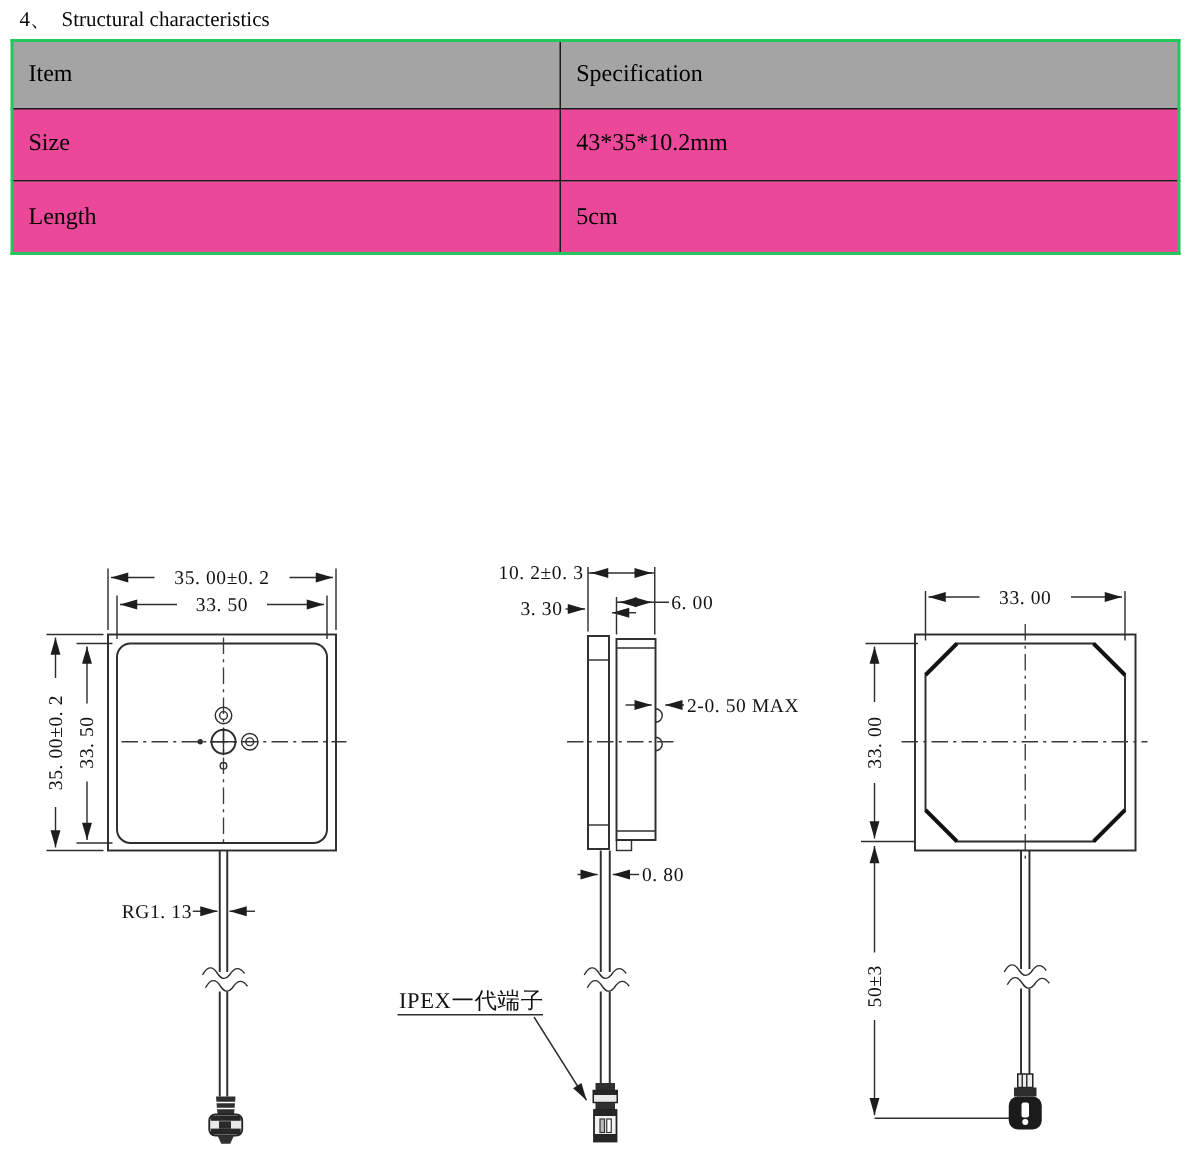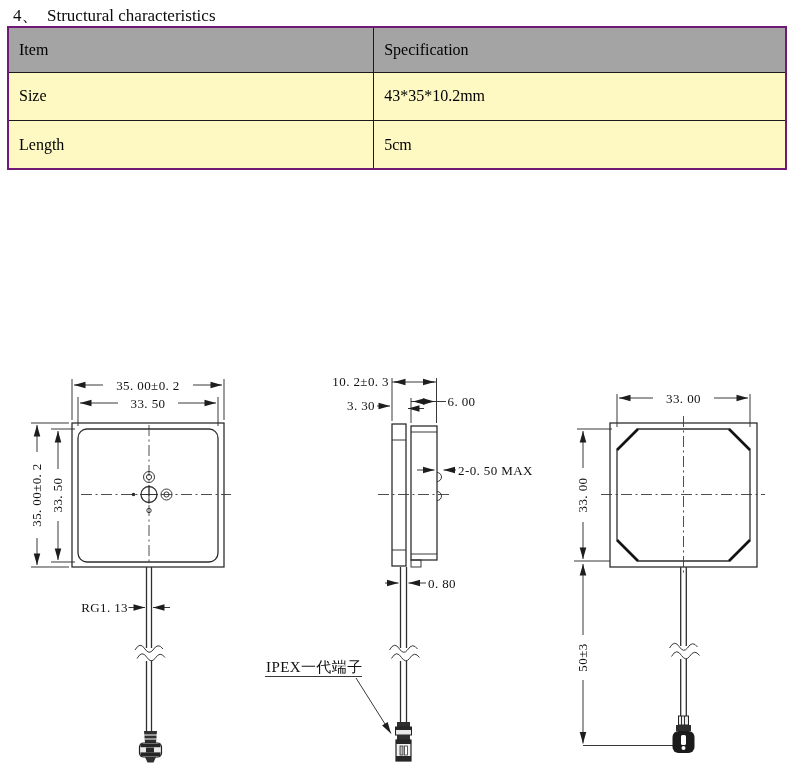--- a/index.html
+++ b/index.html
@@ -1,29 +1,29 @@
 <!DOCTYPE html>
 <html><head>
 <meta charset="utf-8">
 <style>
   html,body{margin:0;padding:0;background:#fff;}
   .page{position:relative;width:794px;height:776px;background:#ffffff;
         font-family:"Liberation Serif", serif;color:#000;overflow:hidden;}
-  .sec-title{position:absolute;font-size:17px;color:#0a0a0a;white-space:pre;}
+  .sec-title{position:absolute;font-size:14px;color:#0a0a0a;white-space:pre;}
   .t4{left:13px;top:4px;}
   .t5{left:13px;top:344px;}
   table.spec{position:absolute;left:7px;top:26px;width:780px;
              border-collapse:collapse;table-layout:fixed;font-size:16px;}
   table.spec td,table.spec th{border:1px solid #1a1a1a;padding:0 4px 0 10px;
              text-align:left;font-weight:normal;vertical-align:middle;}
-  table.spec{border:2px solid #701a75;}
+  table.spec{border:2px solid #22c55e;}
   tr.hdr{height:45px;}
   tr.hdr th{background:#a4a4a4;}
   tr.row{height:48.5px;}
-  tr.row td{background:#fef9c3;}
+  tr.row td{background:#ec4899;}
   col.c1{width:47%;} col.c2{width:53%;}
   svg.diag{position:absolute;left:0;top:368px;}
   svg text{font-family:"Liberation Serif", serif;}
   .dim{font-size:13px;letter-spacing:.4px;fill:#111;}
   .cjk{font-size:15px;letter-spacing:.4px;fill:#111;}
   .obj{stroke:#2e2e2e;stroke-width:1.3;fill:none;}
   .thin{stroke:#2e2e2e;stroke-width:.95;fill:none;}
   .thick{stroke:#131313;stroke-width:2.6;fill:none;}
   .cl{stroke:#3a3a3a;stroke-width:.9;stroke-dasharray:11 3.5 2 3.5;fill:none;}
 </style>

